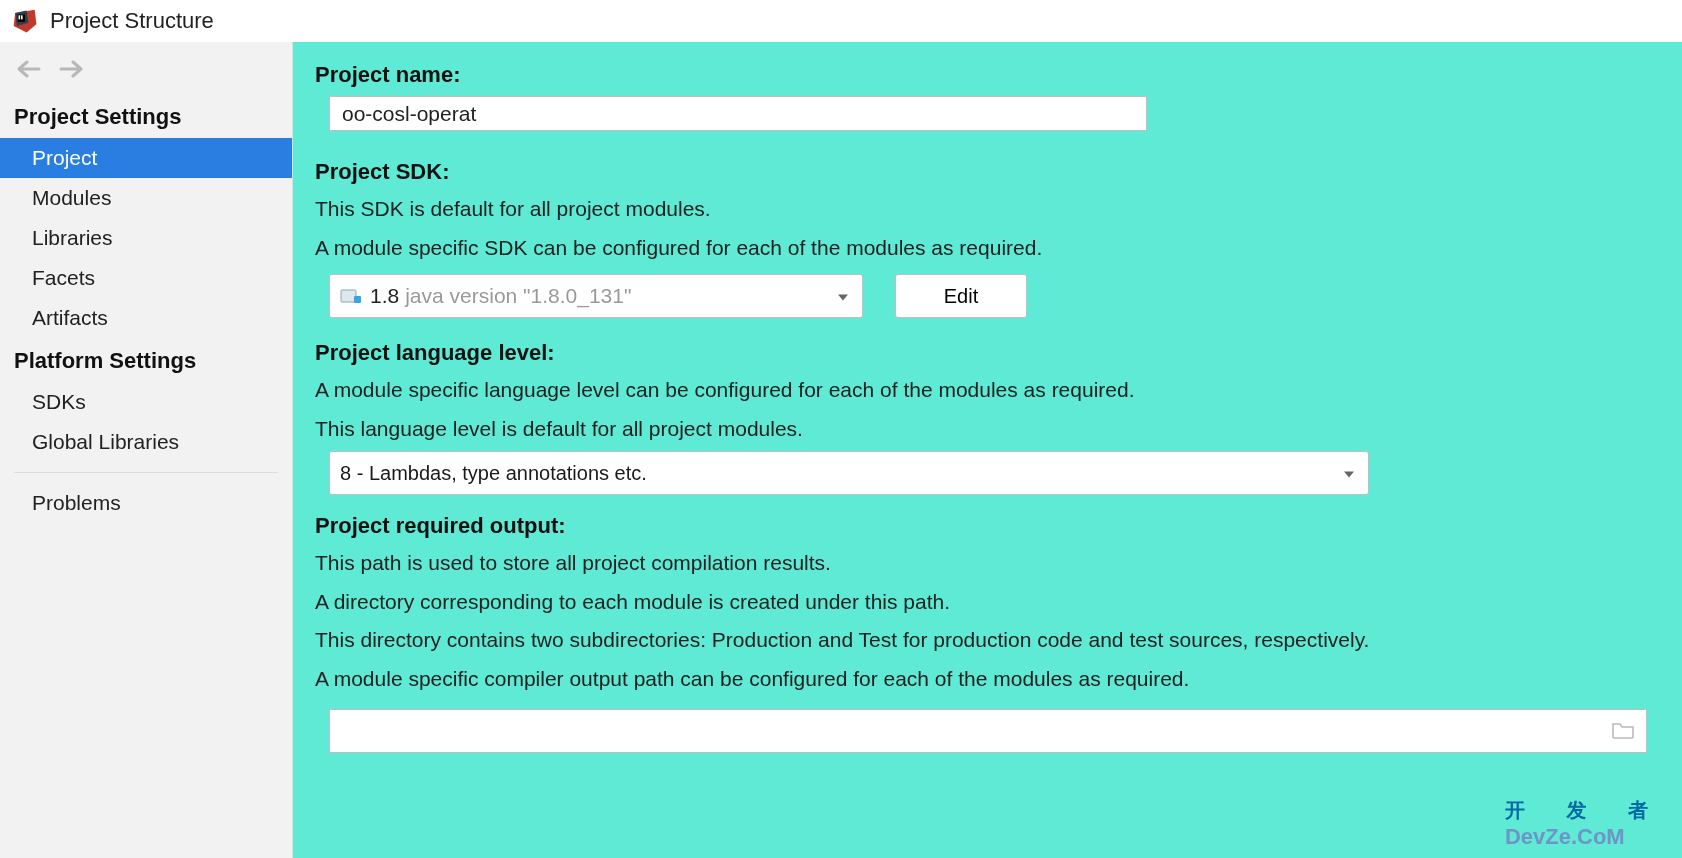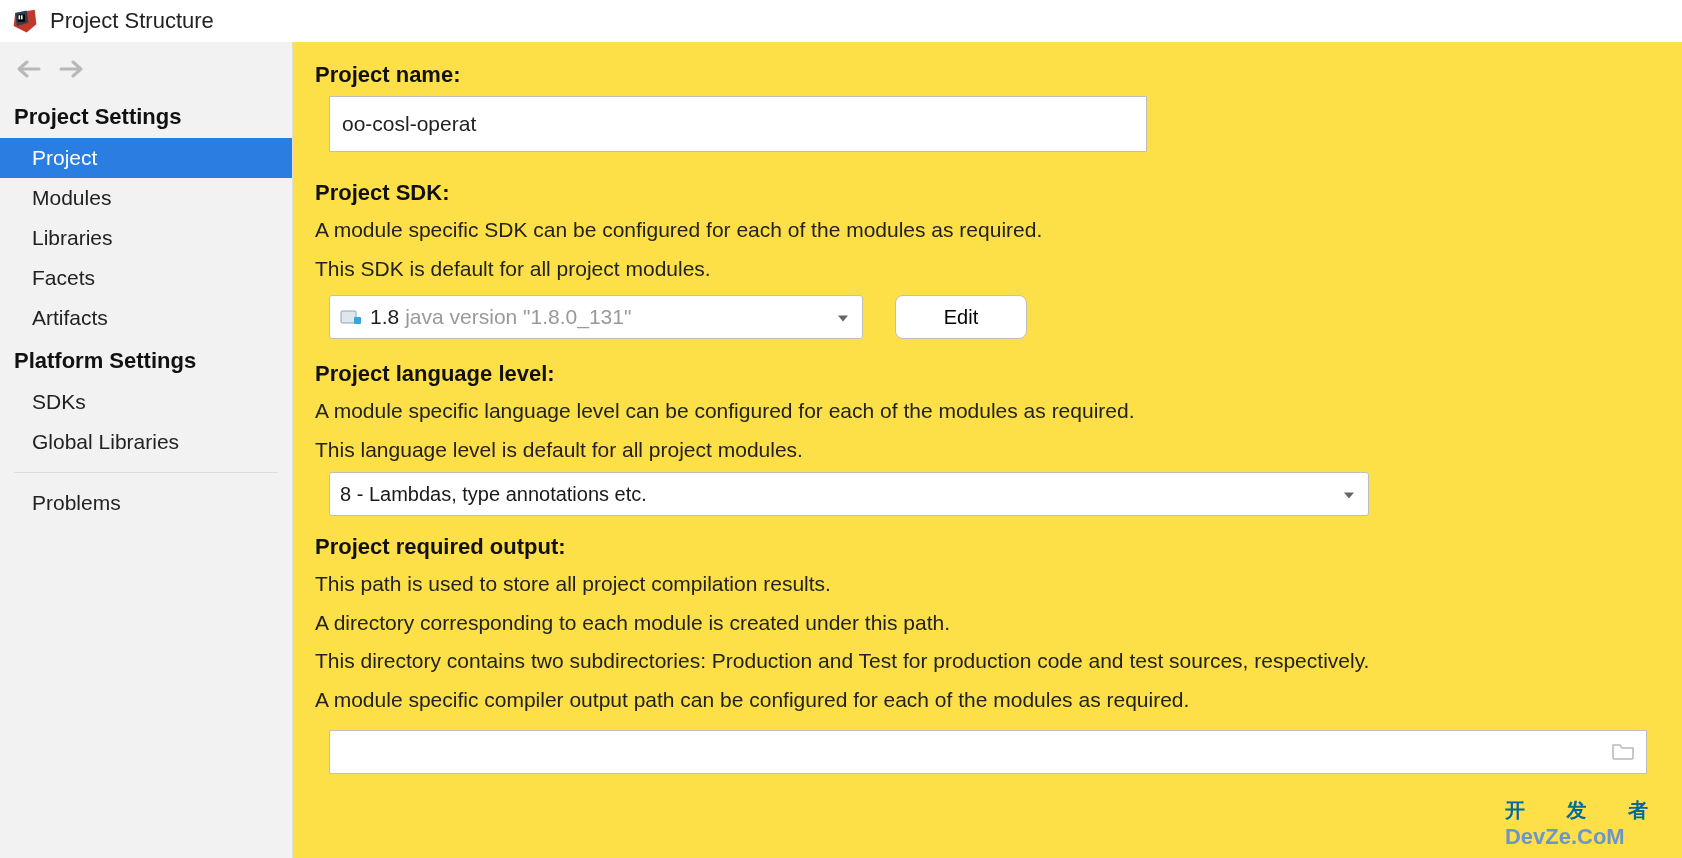--- a/index.html
+++ b/index.html
@@ -62,39 +62,39 @@
   color: #fff;
 }
 .sidebar-divider {
   height: 1px;
   background: #ddd;
   margin: 10px 14px;
 }
 .main {
   flex: 1;
   padding: 14px 22px 14px 22px;
-  background: #fde047;
+  background: #5eead4;
   overflow: auto;
 }
 .field-label {
   font-weight: 700;
   font-size: 22px;
   margin-top: 6px;
   margin-bottom: 8px;
   color: #111;
 }
 .help-text {
   font-size: 21px;
   color: #222;
   line-height: 1.55;
   margin-bottom: 6px;
 }
 .text-input {
   width: 818px;
-  height: 56px;
+  height: 35px;
   border: 1px solid #bfbfbf;
   background: #fff;
   padding: 6px 12px;
   font-size: 21px;
   color: #222;
   margin-bottom: 22px;
 }
 .row { display: flex; align-items: center; gap: 32px; margin: 10px 0 22px 14px; }
 .dropdown {
   display: flex;
@@ -115,21 +115,21 @@
 }
 .jdk-icon {
   width: 22px; height: 18px; margin-right: 8px;
   display: inline-flex; align-items: center; justify-content: center;
 }
 .sdk-name { font-size: 21px; color: #222; margin-right: 6px; }
 .sdk-ver { font-size: 21px; color: #999; }
 .btn {
   background: #fff;
   border: 1px solid #bfbfbf;
-  border-radius: 8px;
+  border-radius: 3px;
   height: 44px;
   width: 132px;
   font-size: 20px;
   cursor: pointer;
   text-align: center;
 }
 .output-row {
   display: flex;
   align-items: center;
   margin-top: 14px;
@@ -206,22 +206,22 @@
     <div class="sidebar-divider"></div>
     <div class="sidebar-item"><span>Problems</span></div>
   </div>
 
   <div class="main">
 
     <div class="field-label">Project name:</div>
     <input class="text-input" type="text" style="margin-left: 14px;" value="oo-cosl-operat">
 
     <div class="field-label">Project SDK:</div>
+    <div class="help-text">This SDK is default for all project modules.</div>
     <div class="help-text">A module specific SDK can be configured for each of the modules as required.</div>
-    <div class="help-text">This SDK is default for all project modules.</div>
 
     <div class="row">
       <div class="dropdown sdk">
         <span class="jdk-icon">
           <svg width="22" height="18" viewBox="0 0 22 18">
               <rect x="1" y="3" width="15" height="12" rx="1" fill="#dfe7ee" stroke="#8aa6bd"></rect>
               <rect x="14" y="9" width="7" height="7" rx="1" fill="#3aa4e0"></rect>
             </svg>
         </span>
         <span class="sdk-name">1.8</span>

